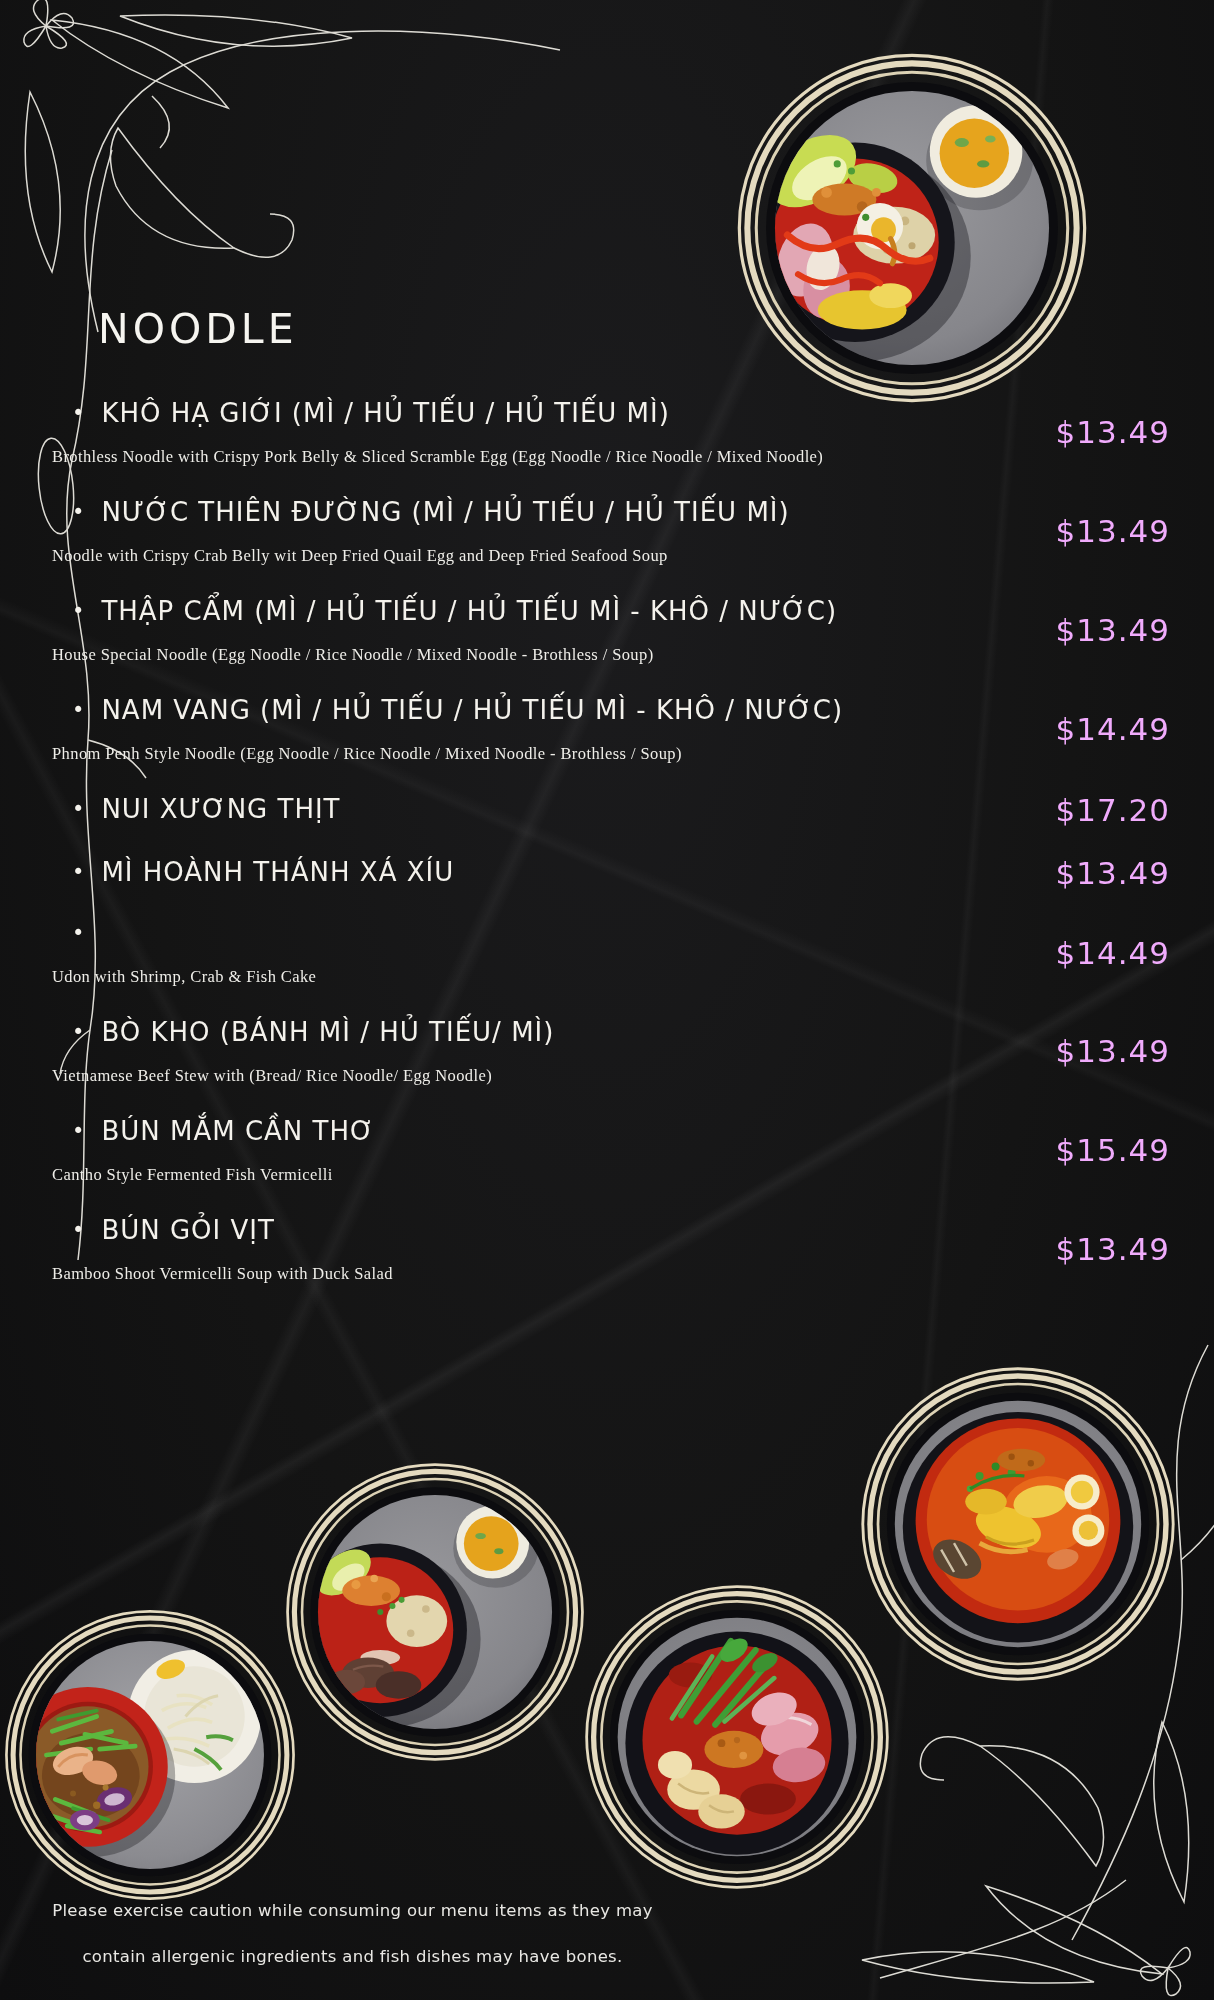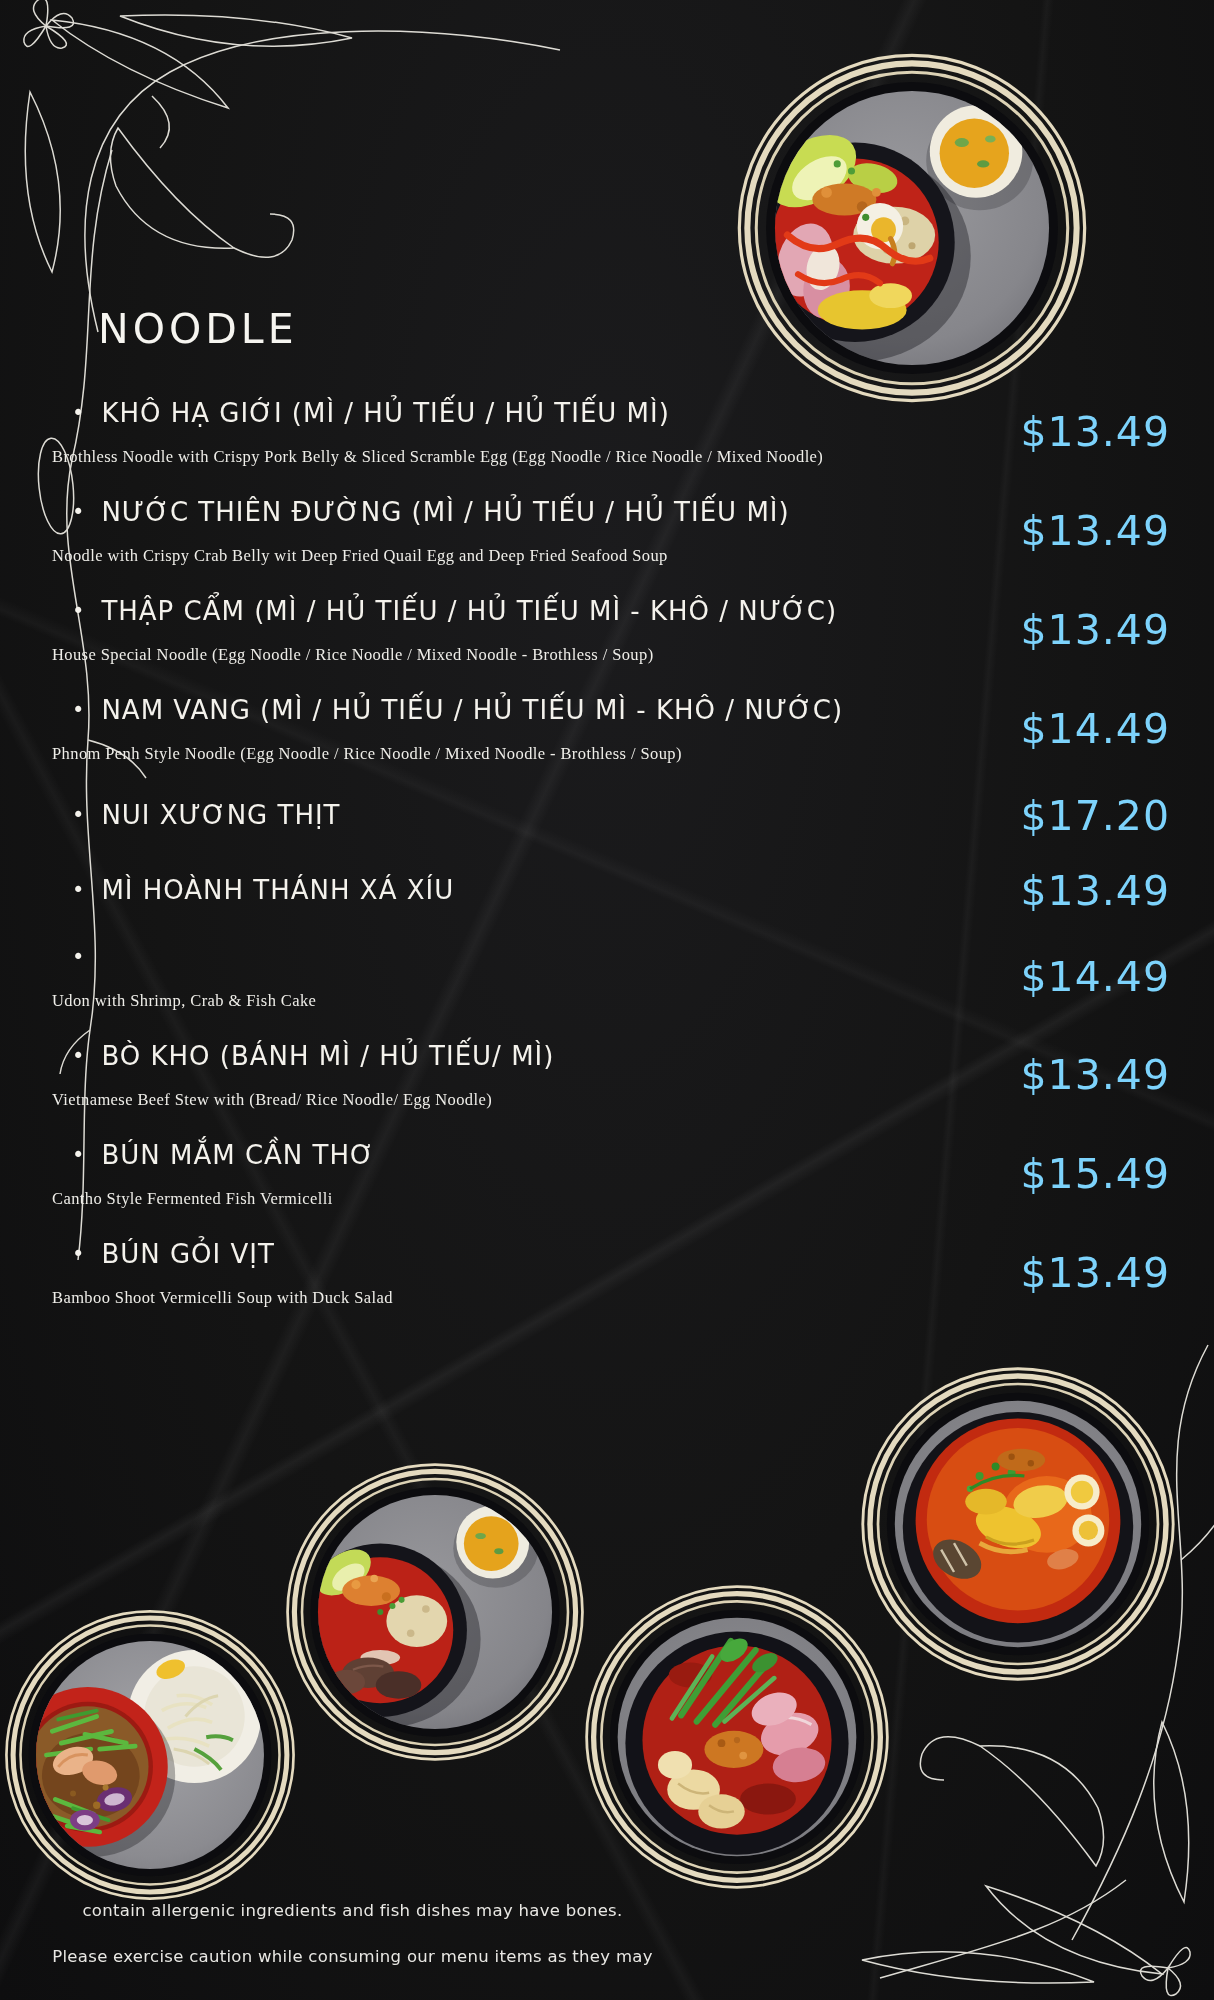--- a/index.html
+++ b/index.html
@@ -26,22 +26,22 @@
     font-size:41px;font-weight:400;letter-spacing:4px;color:#f6f5f0;
   }
   .menu-list{position:absolute;left:30px;right:44px;top:396px;z-index:3;}
   .menu-item{display:flex;align-items:center;justify-content:space-between;margin-bottom:27px;}
   .item-main{flex:1;min-width:0;}
   .name-row{display:flex;align-items:baseline;gap:16px;padding-left:42px;
     font-size:26px;letter-spacing:1px;color:#f4f2ec;line-height:34px;}
   .bullet{font-size:21px;flex:none;transform:translateY(-2px);}
   .item-desc{margin-top:13px;padding-left:22px;font-size:16.5px;letter-spacing:.4px;
     color:#efeee9;line-height:23px;font-family:Liberation Serif, serif;}
-  .item-price{flex:none;width:150px;text-align:right;font-size:41px;
-    letter-spacing:1px;color:#7dd3fc;}
+  .item-price{flex:none;width:150px;text-align:right;font-size:31px;
+    letter-spacing:1px;color:#f0abfc;}
   .footer{
     position:absolute;left:30px;top:1888px;width:645px;z-index:3;
     text-align:center;font-size:16.5px;letter-spacing:.3px;color:#e9e8e4;line-height:46px;
   }
 </style>
 </head>
 <body>
 
 <div class="texture"></div>
 
@@ -429,15 +429,15 @@
           <span class="bullet">•</span>
           <span class="item-name">BÚN GỎI VỊT</span>
         </div>
         <div class="item-desc">Bamboo Shoot Vermicelli Soup with Duck Salad</div>
       </div>
       <div class="item-price">$13.49</div>
     </div>
   </div>
 
 <div class="footer">
+  <div>Please exercise caution while consuming our menu items as they may</div>
   <div>contain allergenic ingredients and fish dishes may have bones.</div>
-  <div>Please exercise caution while consuming our menu items as they may</div>
 </div>
 
 </body></html>

